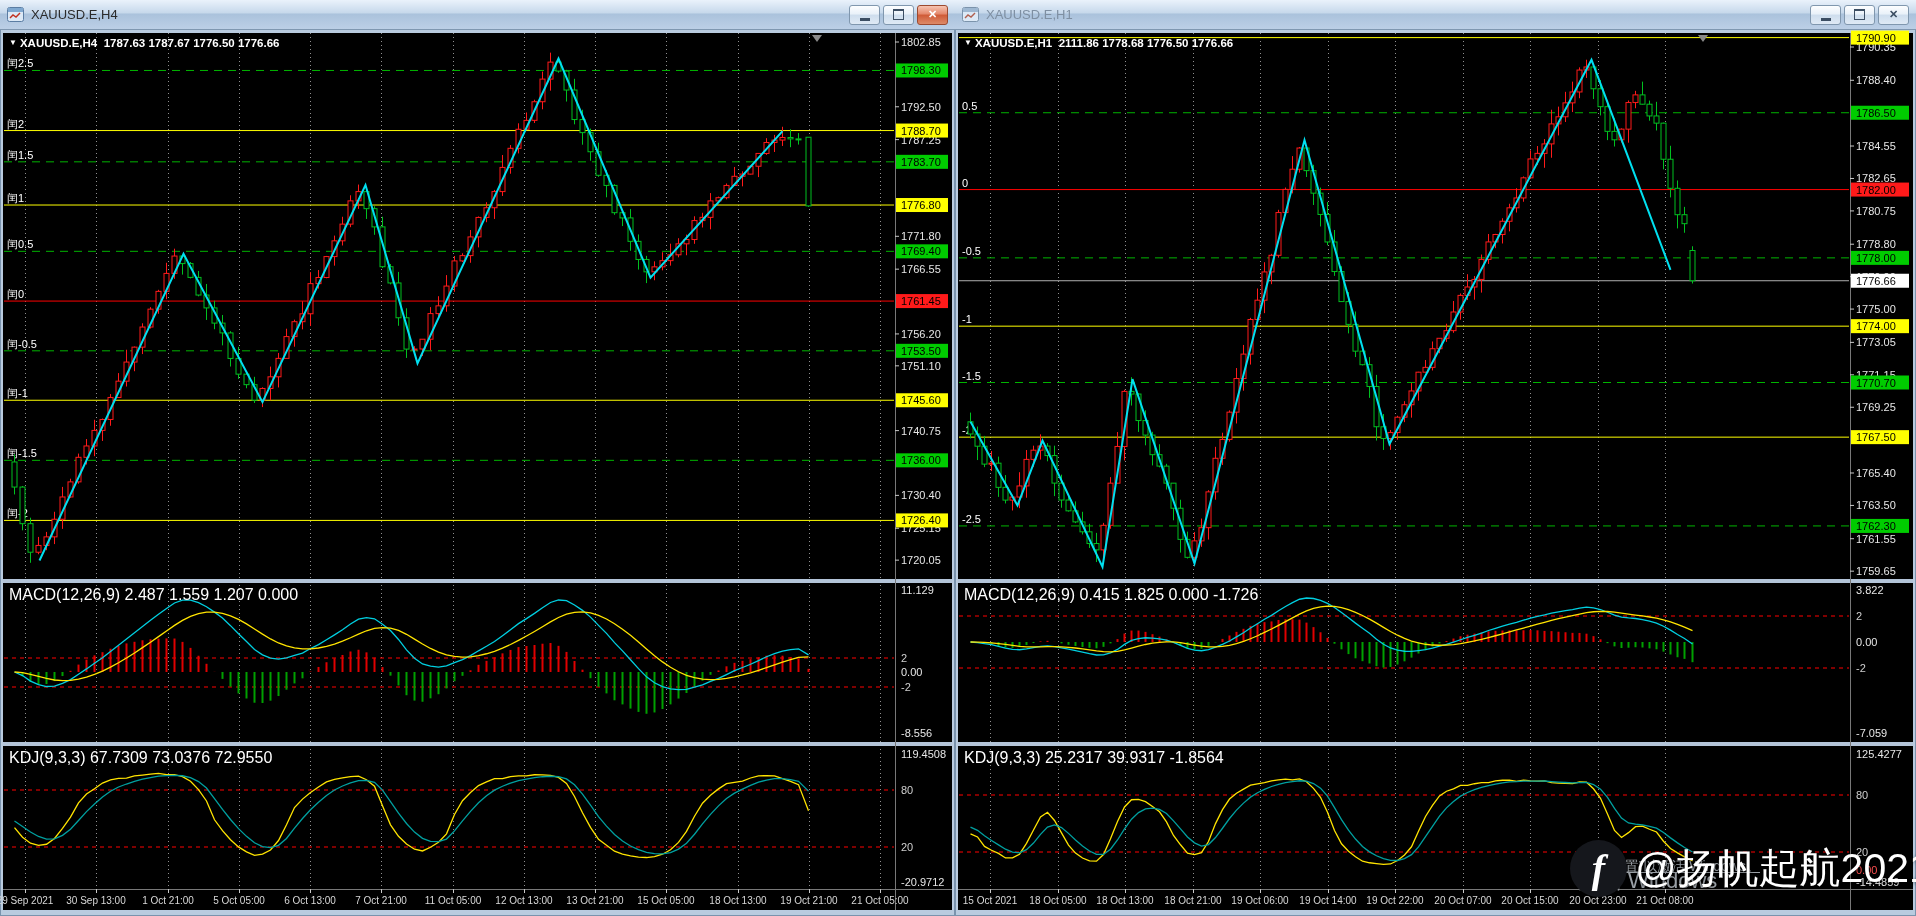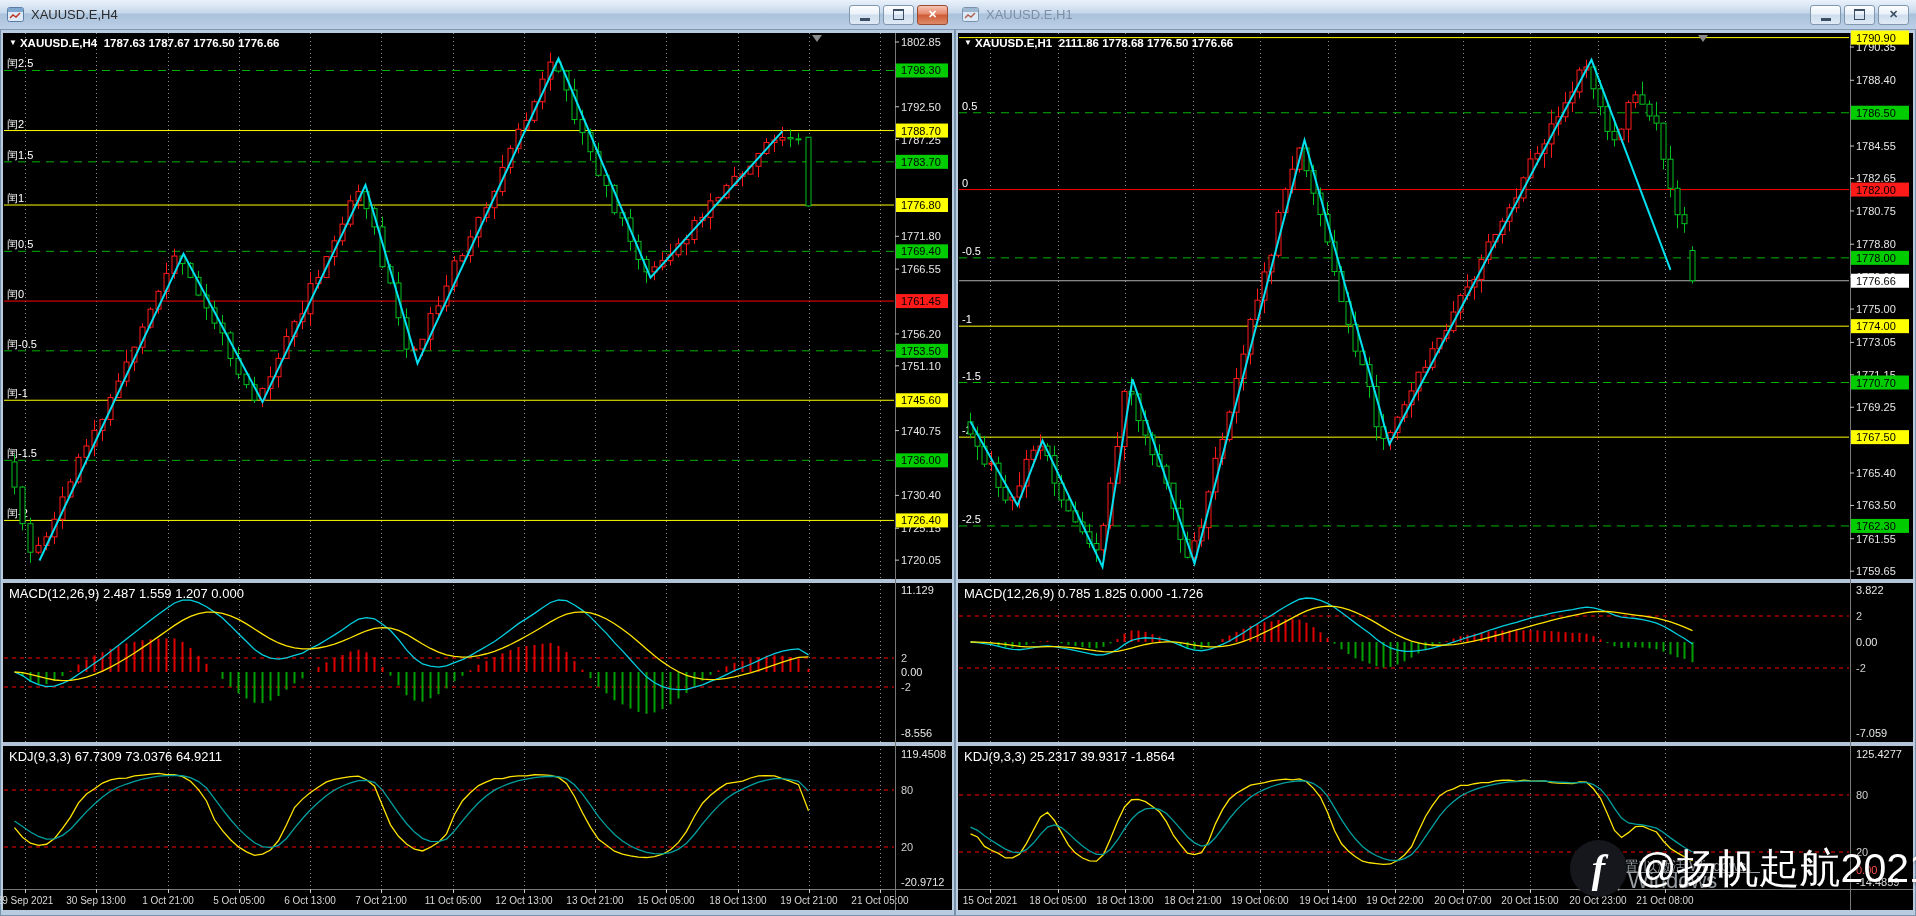--- a/index.html
+++ b/index.html
@@ -19,21 +19,21 @@
         background:linear-gradient(#fdfeff,#e9f1f9 45%,#cedded 50%,#dfeaf5);
         display:flex;align-items:center;justify-content:center;}
   .wbtn .glyph{font-size:11px;line-height:1;color:#3c4e63;font-weight:700;}
   .wbtn .bar{display:block;width:10px;height:3px;background:#3c4e63;margin-top:9px;}
   .wbtn .box{display:block;width:9px;height:8px;border:1px solid #3c4e63;border-top-width:2px;}
   .wbtn.closebtn-active{background:linear-gradient(#f6c4b2,#e4876a 45%,#cf5a36 50%,#dd8a68);border-color:#9c4a30;}
   .wbtn.closebtn-active .glyph{color:#fff;}
   svg.chart{position:absolute;left:0;top:0;z-index:1;}
   .info{position:absolute;left:9px;top:37px;font-size:11.5px;color:#fff;z-index:4;white-space:nowrap;font-weight:bold;}
   .info .arr{font-size:8px;vertical-align:2px;margin-right:3px;}
-  .indlabel{position:absolute;left:9px;color:#fff;font-size:13px;z-index:4;white-space:nowrap;}
+  .indlabel{position:absolute;left:9px;color:#fff;font-size:16px;z-index:4;white-space:nowrap;}
   .macdlbl{top:586px;}
   .kdjlbl{top:749px;}
   .wm{position:absolute;left:1570px;top:840px;display:flex;align-items:center;z-index:9;color:#fff;pointer-events:none;}
   .wmlogo{width:57px;height:57px;border-radius:50%;background:#15171c;display:flex;align-items:center;justify-content:center;
           font-family:"Liberation Serif",serif;font-style:italic;font-weight:700;font-size:40px;color:#fff;flex:0 0 auto;}
   .wmtext{font-size:41px;margin-left:8px;white-space:nowrap;text-shadow:0 1px 4px rgba(0,0,0,.45);}
   .act1{position:absolute;left:1578px;top:866px;font-size:22px;color:#9aa0a6;z-index:8;pointer-events:none;}
   .act2{position:absolute;left:1578px;top:858px;font-size:14px;color:#9aa0a6;z-index:8;pointer-events:none;text-decoration:underline;}
 </style>
 </head>
@@ -510,21 +510,21 @@
         <button class="wbtn">
             <span class="box"></span>
           </button>
         <button class="wbtn closebtn-active">
             <span class="glyph">✕</span>
           </button>
       </span>
     </div>
     <div class="info"><span class="arr">▼</span><span>XAUUSD.E,H4</span>&nbsp;&nbsp;<span>1787.63 1787.67 1776.50 1776.66</span></div>
     <div class="indlabel macdlbl">MACD(12,26,9) 2.487 1.559 1.207 0.000</div>
-    <div class="indlabel kdjlbl">KDJ(9,3,3) 67.7309 73.0376 64.9211</div>
+    <div class="indlabel kdjlbl">KDJ(9,3,3) 67.7309 73.0376 72.9550</div>
   </section>
 
   <section class="win" id="win1">
     <svg class="chart" id="svg1" width="961" height="916" viewBox="0 0 961 916">
         <rect x="3" y="33" width="955" height="877" fill="#000"></rect>
         <defs>
           <clipPath id="cm1">
             <rect x="4" y="33" width="891" height="546"></rect>
           </clipPath>
           <clipPath id="cd1">
@@ -997,21 +997,21 @@
           </button>
         <button class="wbtn">
             <span class="box"></span>
           </button>
         <button class="wbtn">
             <span class="glyph">✕</span>
           </button>
       </span>
     </div>
     <div class="info"><span class="arr">▼</span><span>XAUUSD.E,H1</span>&nbsp;&nbsp;<span>2111.86 1778.68 1776.50 1776.66</span></div>
-    <div class="indlabel macdlbl">MACD(12,26,9) 0.785 1.825 0.000 -1.726</div>
+    <div class="indlabel macdlbl">MACD(12,26,9) 0.415 1.825 0.000 -1.726</div>
     <div class="indlabel kdjlbl">KDJ(9,3,3) 25.2317 39.9317 -1.8564</div>
   </section>
 
   <div class="act1">激活 Windows</div>
   <div class="act2">转到“设置”以激活 Windows。</div>
   <div class="wm">
     <span class="wmlogo">
         <span>f</span>
       </span>
     <span class="wmtext">@扬帆起航2021</span>

